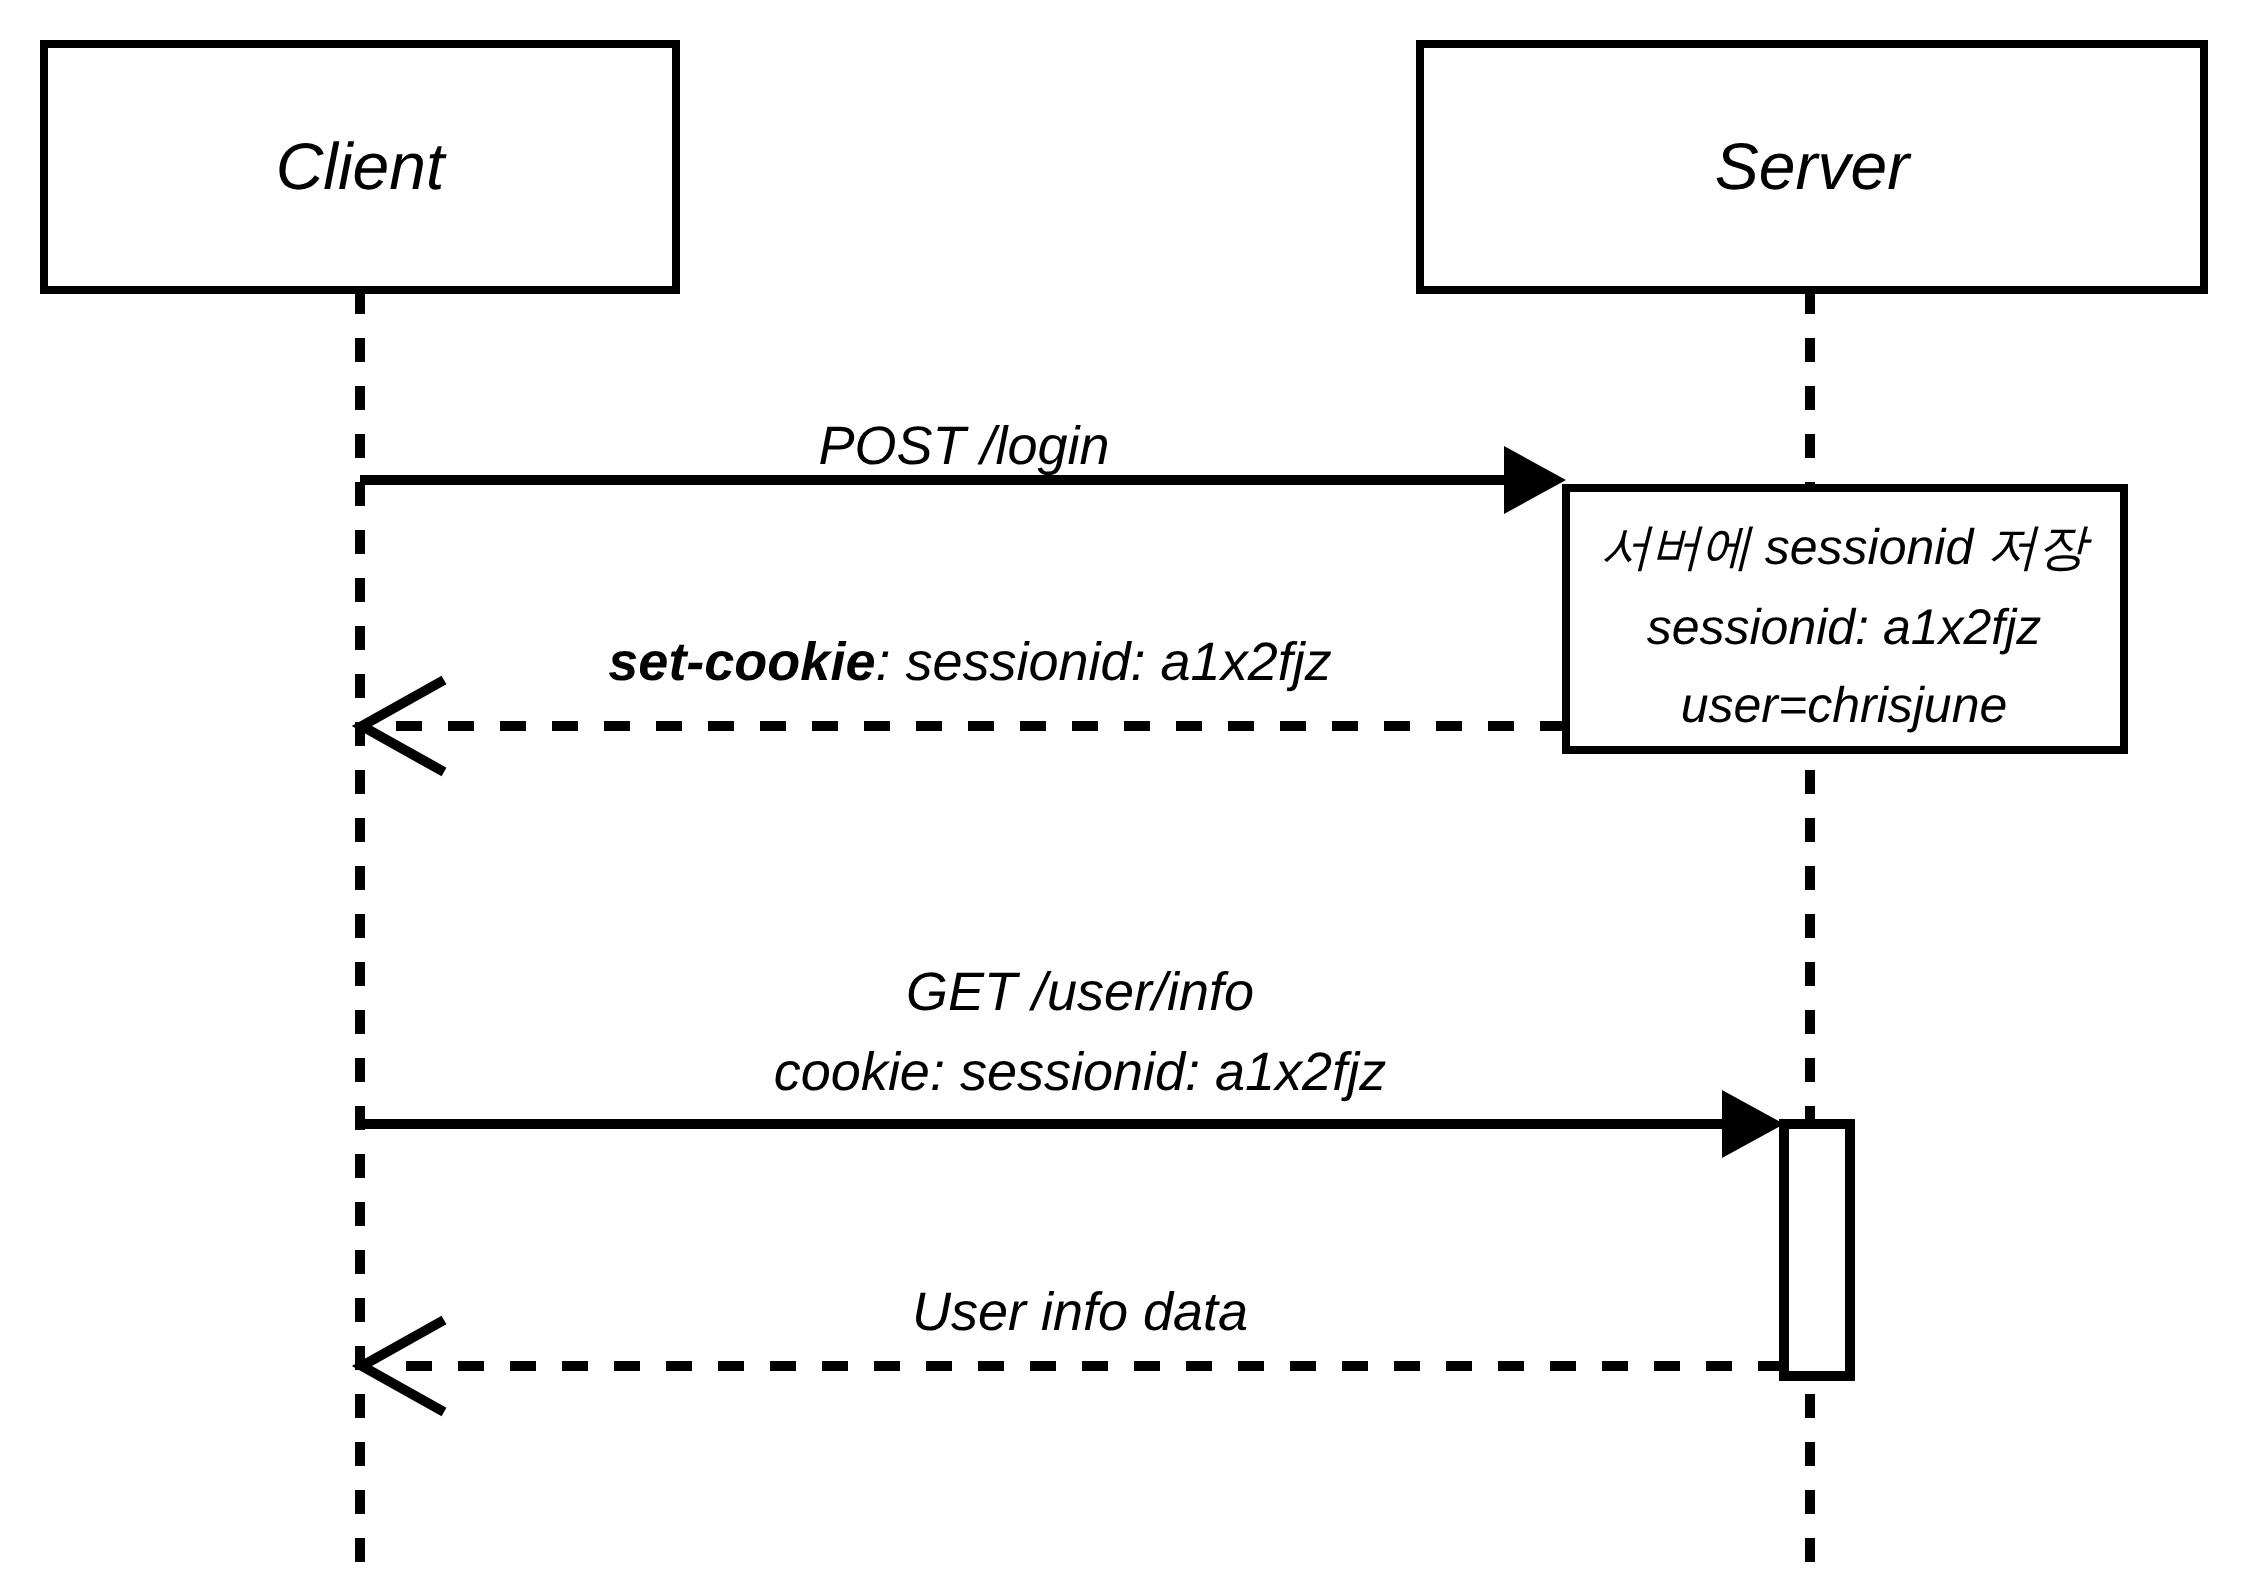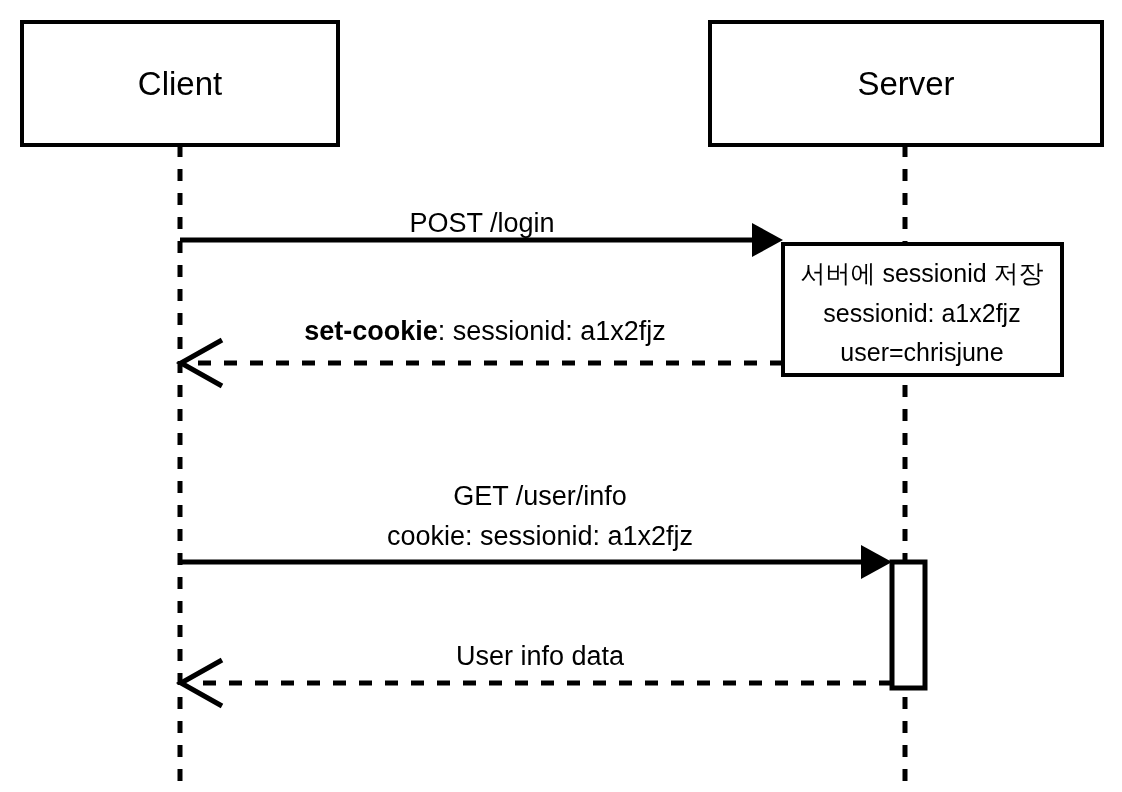--- a/index.html
+++ b/index.html
@@ -10,20 +10,21 @@
   body {
     font-family: "Liberation Sans", "DejaVu Sans", sans-serif;
     color: #000000;
   }
   #diagram-root {
     position: relative;
     width: 1122px;
     height: 792px;
     background: #ffffff;
     overflow: hidden;
+    font-style: italic;
   }
   svg.canvas {
     position: absolute;
     left: 0;
     top: 0;
     width: 1122px;
     height: 792px;
     display: block;
   }
   .participant-label {

